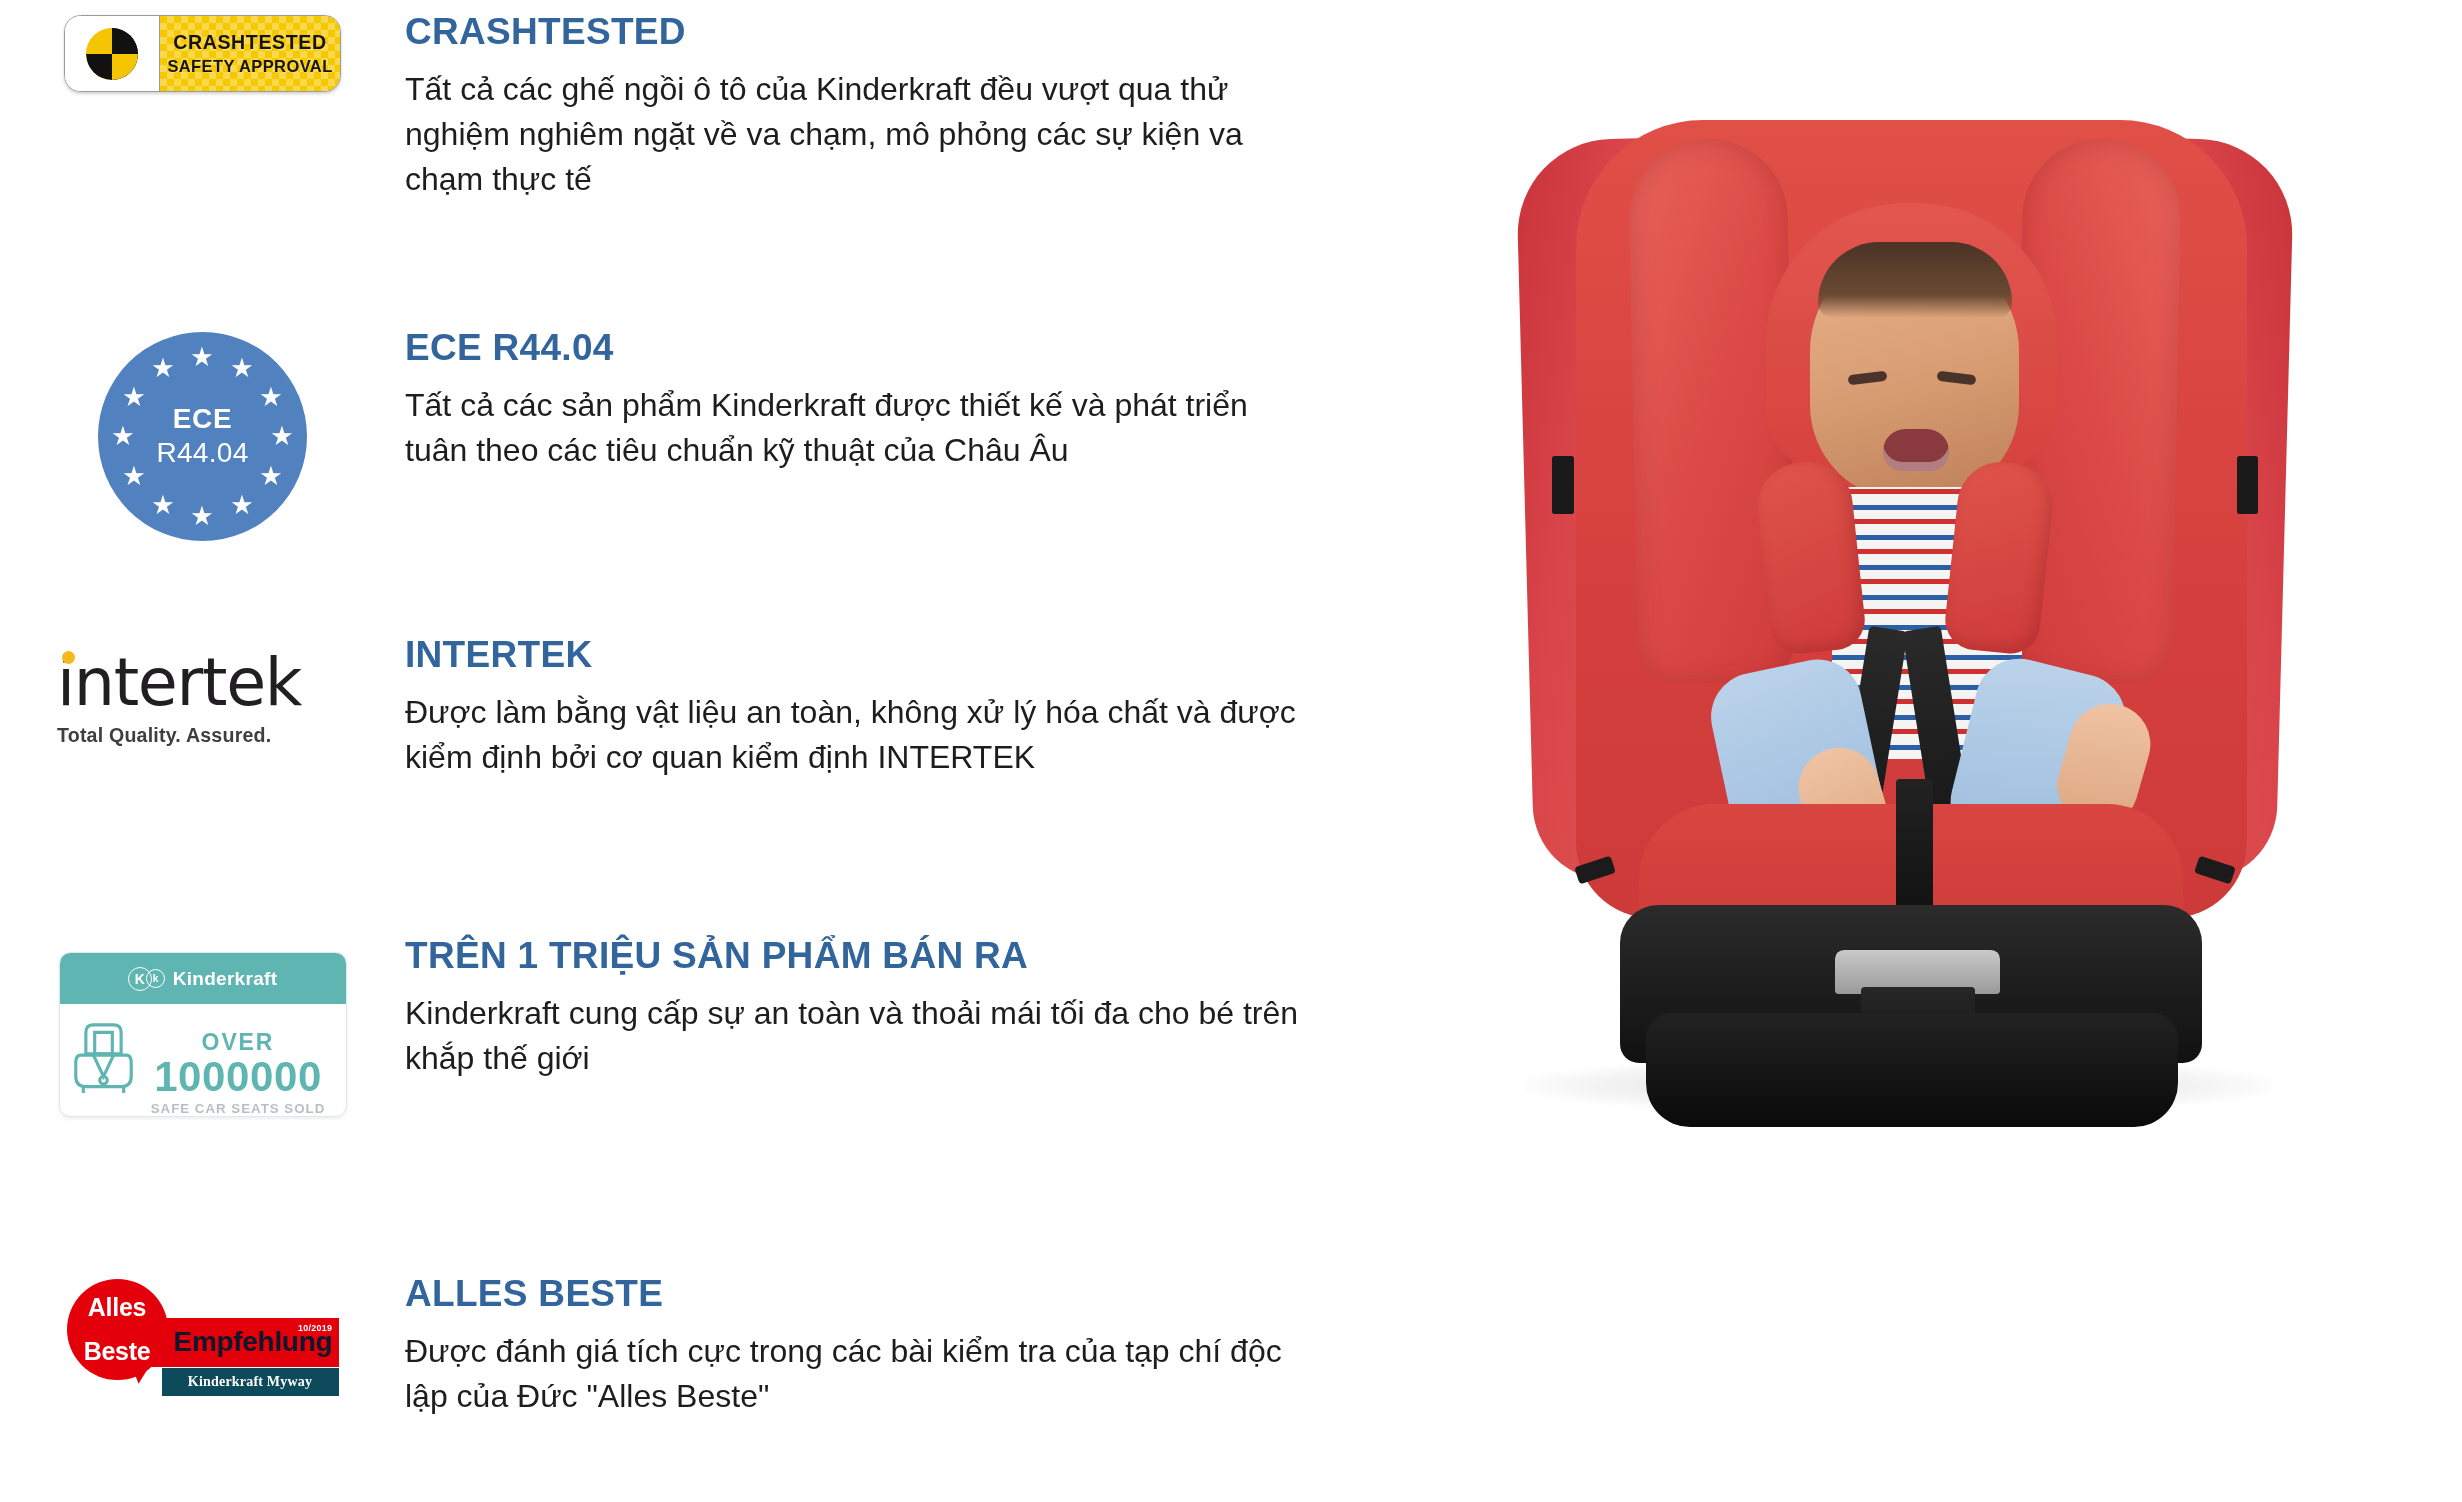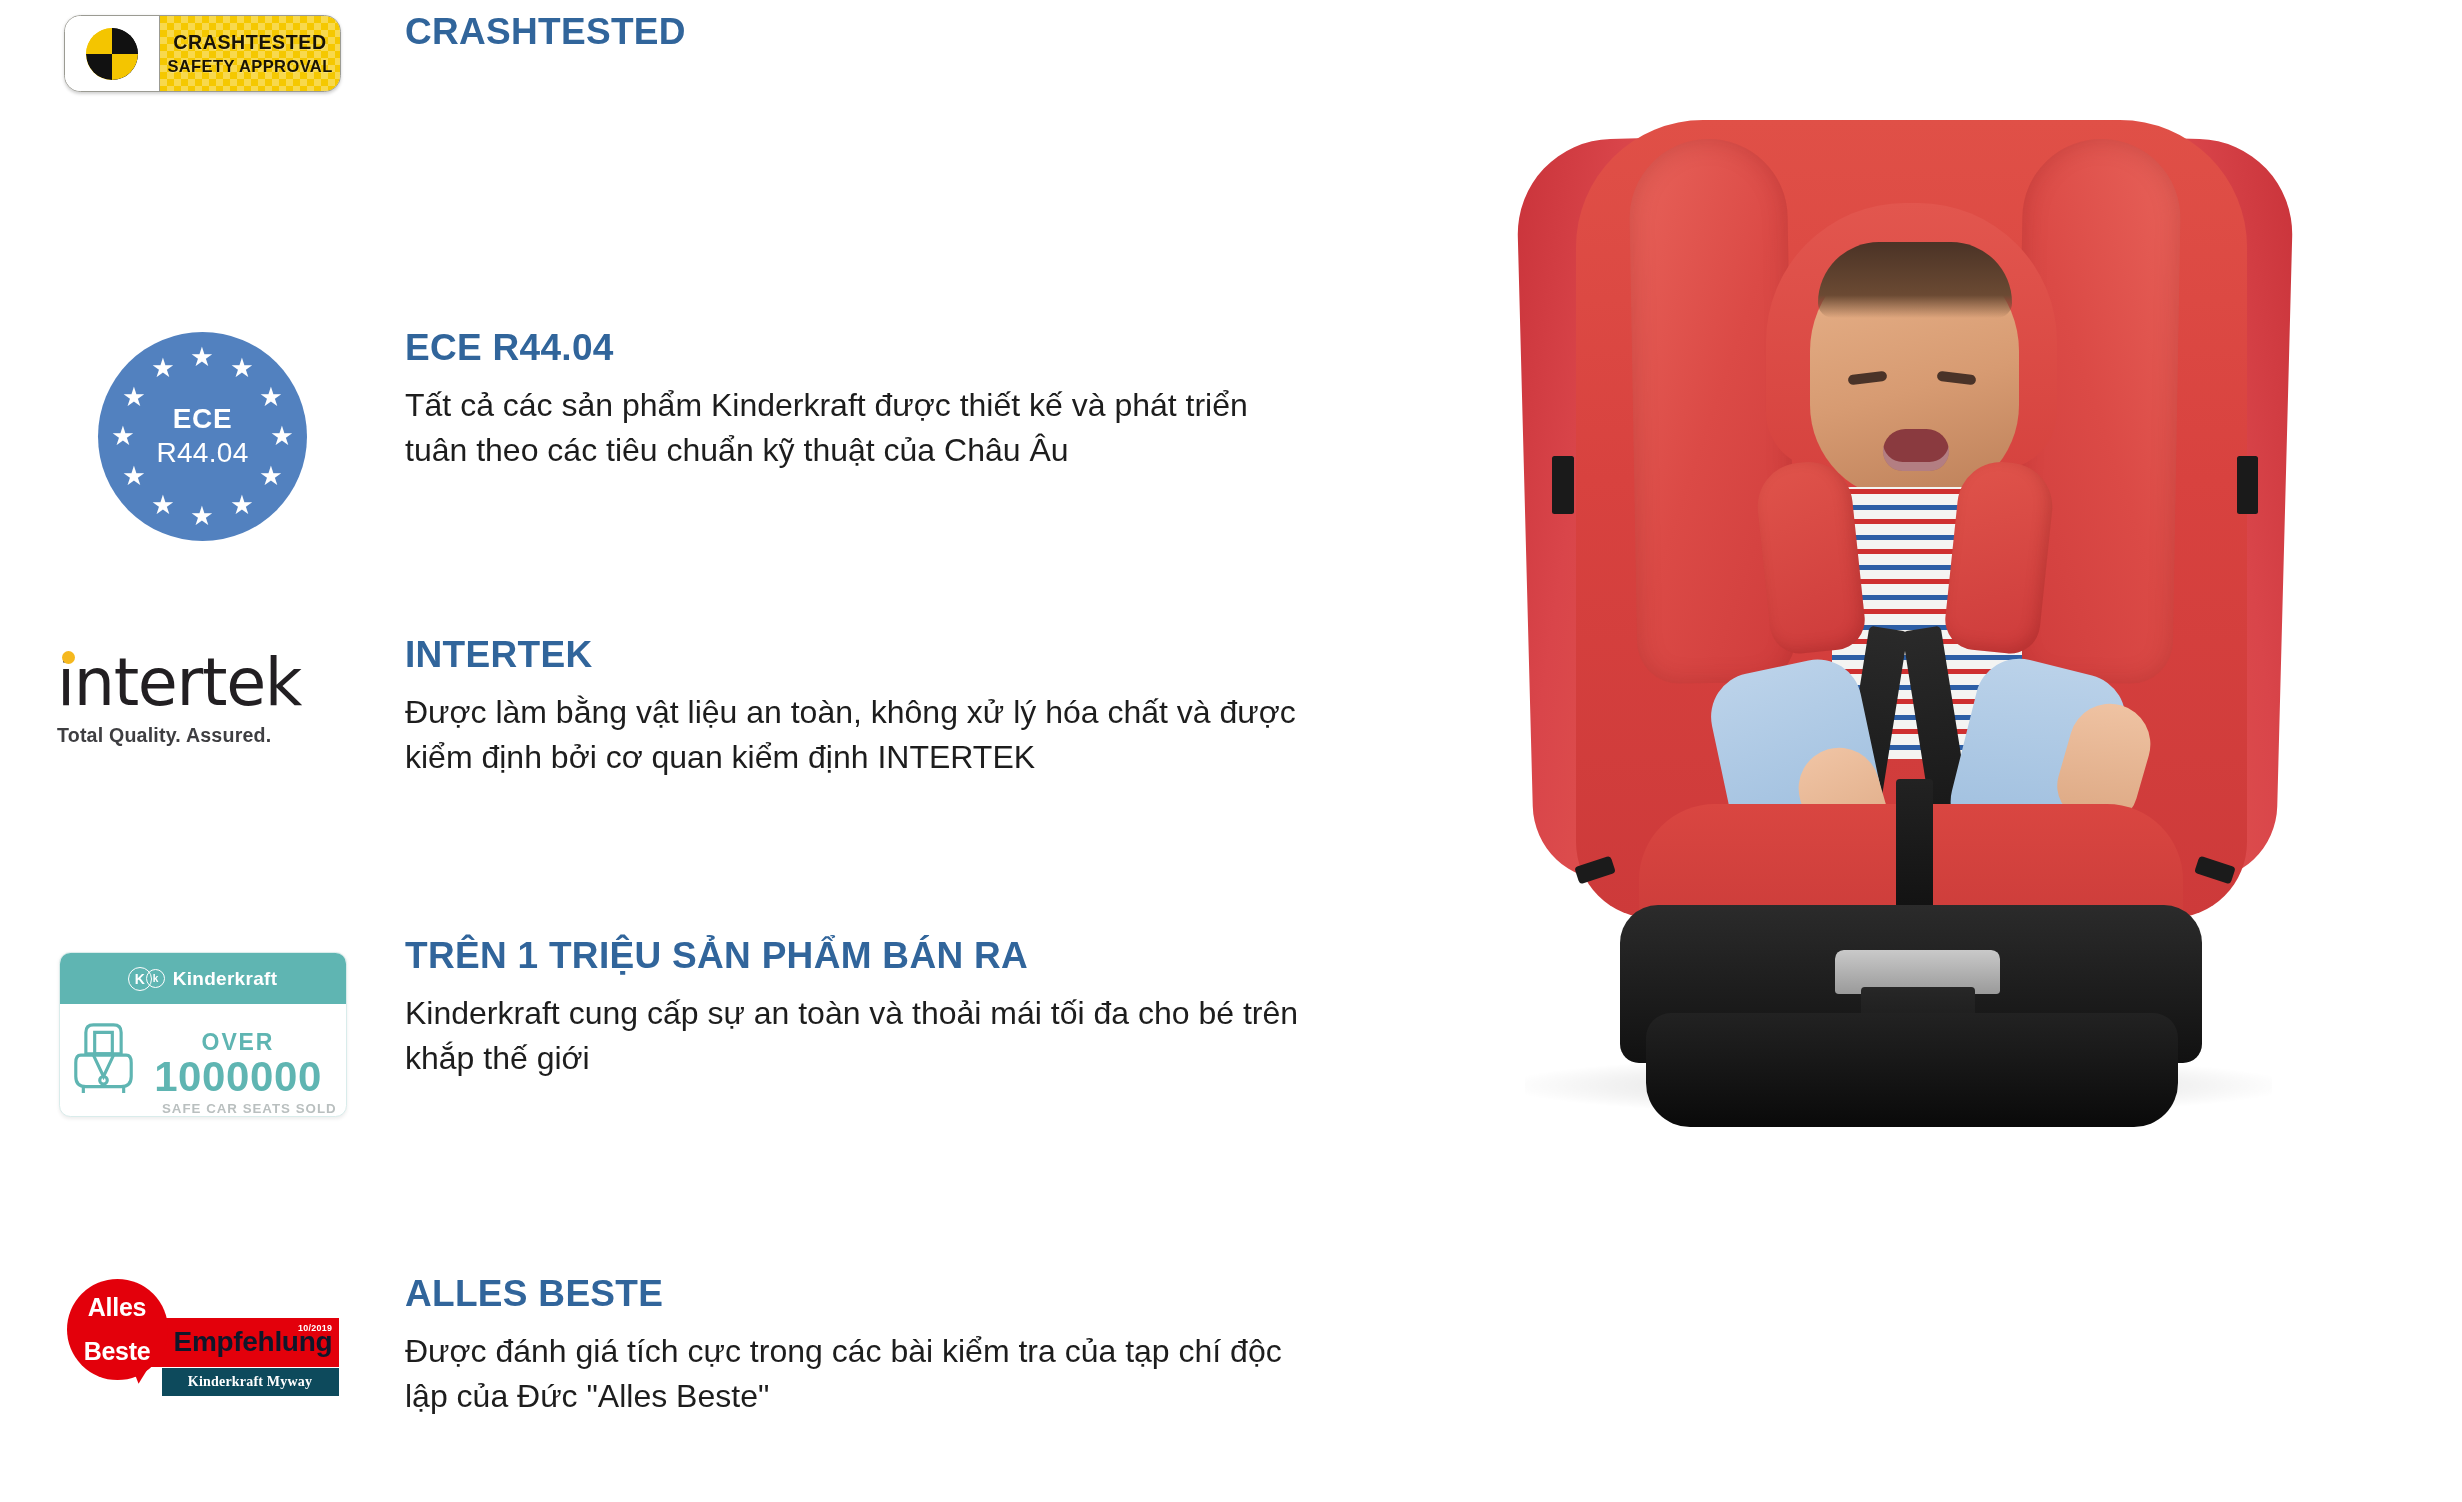--- a/index.html
+++ b/index.html
@@ -188,21 +188,21 @@
     color:#ffffff; font-weight:bold;
   }
   .kk-c1 { width: 24px; height: 24px; font-size: 14px; }
   .kk-c2 { width: 19px; height: 19px; font-size: 10px; margin-left: -5.7px; }
   .kk-name { color:#ffffff; font-size: 19px; font-weight: bold; letter-spacing: 0.3px; }
   .kk-body { display:flex; align-items:center; height: 111px; padding: 0 8.9px; }
   .kk-seat { width: 71px; flex: 0 0 71px; display:flex; align-items:center; justify-content:center; }
   .kk-nums { flex:1; text-align:center; }
   .kk-over { color:#5fb5b2; font-size: 23px; font-weight: bold; letter-spacing: 1.9px; line-height:1;margin-top:28px; }
   .kk-big  { color:#5fb5b2; font-size: 42px; font-weight: bold; letter-spacing: 0.6px; line-height:1.08; }
-  .kk-sub  { color:#b9bfbf; font-size: 13.3px; font-weight: bold; letter-spacing: 1px; margin-top: 2.5px; text-align: right; }
+  .kk-sub  { color:#b9bfbf; font-size: 13.3px; font-weight: bold; letter-spacing: 1px; margin-top: 2.5px; }
 
   
   .ab-badge { width: 272px; height: 127px; position: relative; }
   .ab-circle {
     position:absolute; left:0; top:0;
     width: 101px; height: 101px; border-radius: 50%;
     background: #e3000b;
     display:flex; flex-direction:column;
     align-items:center; justify-content:center;
     color:#ffffff; line-height:1;
@@ -430,20 +430,21 @@
             <div class="crash-circle"></div>
           </div>
           <div class="crash-right">
             <div class="crash-l1">CRASHTESTED</div>
             <div class="crash-l2">SAFETY APPROVAL</div>
           </div>
         </div>
       </div>
       <div class="text-cell">
         <h2 class="f-title">CRASHTESTED</h2>
+        <p class="f-desc">Tất cả các ghế ngồi ô tô của Kinderkraft đều vượt qua thử nghiệm nghiêm ngặt về va chạm, mô phỏng các sự kiện va chạm thực tế</p>
       </div>
     </div>
 
     <div class="feature" style="left:0; top:329px; width:1405px;">
       <div class="badge-cell">
         <div class="ece-badge" id="ece-badge">
           <div class="ece-text">
             <div class="ece-t1">ECE</div>
             <div class="ece-t2">R44.04</div>
           </div>

